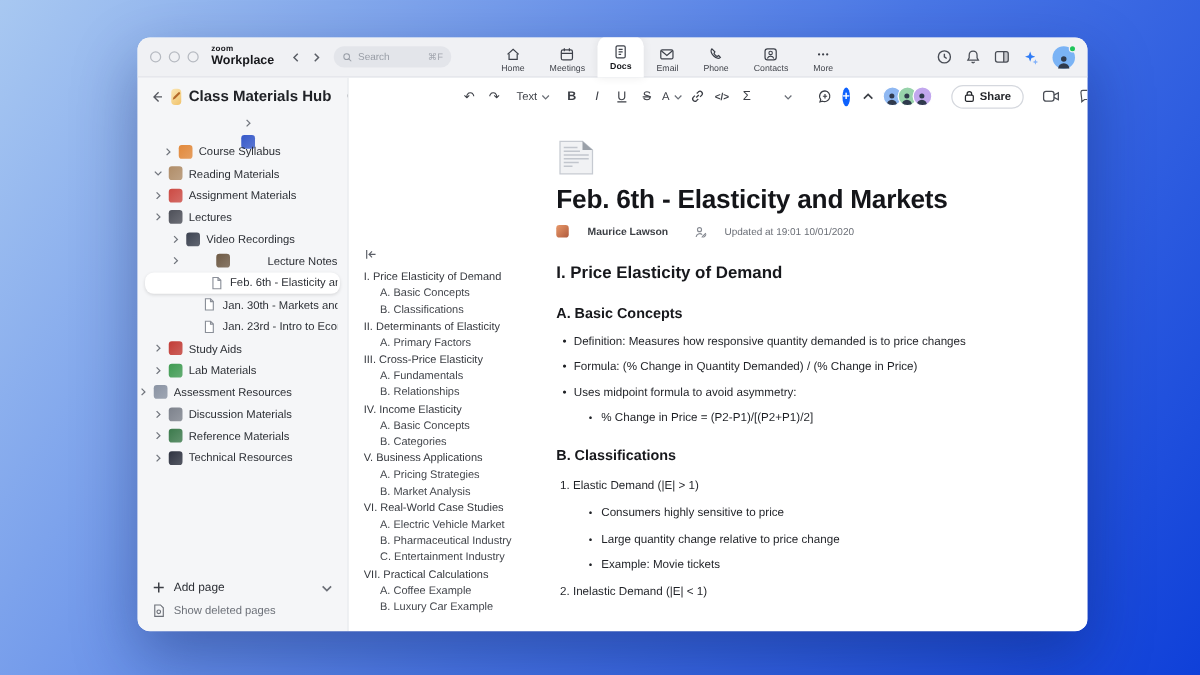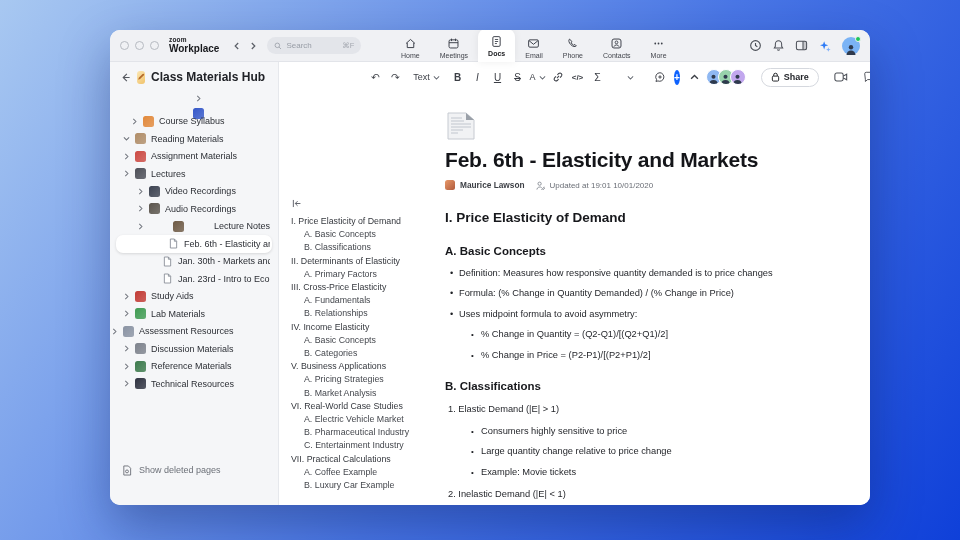--- a/index.html
+++ b/index.html
@@ -78,21 +78,21 @@
   .tb-icn { display:flex; color:#4a4e56; }
   
   .content-row { flex:1; display:flex; overflow:hidden; }
   .toc { flex:0 0 158px; padding:106px 4px 0 12px; overflow:hidden; }
   .toc-collapse { color:#5a5e66; margin-bottom:6px; display:flex; }
   .toc-item { font-size:8.8px; line-height:13.2px; color:#35383e; white-space:nowrap; }
   .toc-item.l1 { padding-left:13px; color:#44474d; }
   .doc { flex:1; padding:20px 40px 0 8px; overflow:hidden; }
   .doc-icon { margin-bottom:6px; }
   .doc-title { font-size:21px; font-weight:800; color:#141519; letter-spacing:-.2px; margin:8px 0 8px; }
-  .doc-meta { display:flex; align-items:center; gap:5px; font-size:8px; color:#6a6e76; margin-bottom:4px; }
+  .doc-meta { display:flex; align-items:center; gap:15px; font-size:8px; color:#6a6e76; margin-bottom:4px; }
   .doc-meta .authicn { width:10px; height:10px; border-radius:2.5px; background:linear-gradient(135deg,#e8996a,#b05a3c); }
   .doc-meta .aname { color:#3c3f45; font-weight:600; font-size:8.3px; }
   .doc-meta .micn { display:flex; color:#878b93; margin-left:6px; }
   .b-h1 { font-size:13.5px; font-weight:800; color:#17181c; margin:20px 0 2px; }
   .b-h2 { font-size:11.5px; font-weight:800; color:#17181c; margin:20px 0 2px; }
   .b-li { font-size:9.3px; color:#1f2126; margin:10.5px 0; padding-left:14px; position:relative; }
   .b-li::before { content:"•"; position:absolute; left:5px; }
   .b-li.lv1 { padding-left:36px; }
   .b-li.lv1::before { left:26px; font-size:8px; top:1px; }
   .b-num { font-size:9.3px; color:#1f2126; margin:12px 0; padding-left:3px; }
@@ -305,29 +305,20 @@
           </div>
           <div class="trow" style="padding-left: 26px;">
             <span class="chev">
               <svg width="7" height="7" viewBox="0 0 8 8">
                 <path d="M2.6 1l3 3-3 3" stroke="currentColor" stroke-width="1.2" fill="none"></path>
               </svg>
             </span>
             <span class="ticn" style="background:linear-gradient(135deg,#3c4250,#3c4250cc)"></span>
             <span class="plbl">Video Recordings</span>
           </div>
-          <div class="trow" style="padding-left: 26px;">
-            <span class="chev">
-              <svg width="7" height="7" viewBox="0 0 8 8">
-                <path d="M2.6 1l3 3-3 3" stroke="currentColor" stroke-width="1.2" fill="none"></path>
-              </svg>
-            </span>
-            <span class="ticn" style="background:linear-gradient(135deg,#5a544c,#5a544ccc)"></span>
-            <span class="plbl">Audio Recordings</span>
-          </div>
           <div class="trow" style="padding-left: 26px; justify-content: space-between;">
             <span class="chev">
               <svg width="7" height="7" viewBox="0 0 8 8">
                 <path d="M2.6 1l3 3-3 3" stroke="currentColor" stroke-width="1.2" fill="none"></path>
               </svg>
             </span>
             <span class="ticn" style="background:linear-gradient(135deg,#6e5a45,#6e5a45cc)"></span>
             <span class="plbl">Lecture Notes</span>
           </div>
           <div class="trow sel" style="padding-left: 40px;">
@@ -409,20 +400,30 @@
             <span class="chev">
               <svg width="7" height="7" viewBox="0 0 8 8">
                 <path d="M2.6 1l3 3-3 3" stroke="currentColor" stroke-width="1.2" fill="none"></path>
               </svg>
             </span>
             <span class="ticn" style="background:linear-gradient(135deg,#2e3240,#2e3240cc)"></span>
             <span class="plbl">Technical Resources</span>
           </div>
         </div>
       <div class="sb-footer">
+        <div class="sb-frow">
+          <svg width="10" height="10" viewBox="0 0 10 10">
+              <path d="M5 1v8M1 5h8" stroke="#3c3f45" stroke-width="1.2"></path>
+            </svg>
+          <span>Add page</span>
+          <span class="spacer"></span>
+          <svg width="9" height="9" viewBox="0 0 8 8">
+              <path d="M1 2.8l3 3 3-3" stroke="#6b6f77" stroke-width="1.2" fill="none"></path>
+            </svg>
+        </div>
         <div class="sb-frow dim">
           <svg width="10" height="11" viewBox="0 0 11 12">
               <path d="M2 1h5l2.5 2.5V11H2z" stroke="#6c7078" fill="none" stroke-width="1"></path>
               <circle cx="5.5" cy="7" r="1.6" stroke="#6c7078" fill="none" stroke-width="1"></circle>
             </svg>
           <span>Show deleted pages</span>
         </div>
       </div>
     </aside>
 
@@ -575,21 +576,20 @@
                 </svg>
             </span>
             <span>Updated at 19:01 10/01/2020</span>
           </div>
           <div id="blocks">
               <div class="b-h1">I. Price Elasticity of Demand</div>
               <div class="b-h2">A. Basic Concepts</div>
               <div class="b-li">Definition: Measures how responsive quantity demanded is to price changes</div>
               <div class="b-li">Formula: (% Change in Quantity Demanded) / (% Change in Price)</div>
               <div class="b-li">Uses midpoint formula to avoid asymmetry:</div>
-              <div class="b-li lv1">% Change in Quantity = (Q2-Q1)/[(Q2+Q1)/2]</div>
               <div class="b-li lv1">% Change in Price = (P2-P1)/[(P2+P1)/2]</div>
               <div class="b-h2">B. Classifications</div>
               <div class="b-num">1. Elastic Demand (|E| &gt; 1)</div>
               <div class="b-li lv1">Consumers highly sensitive to price</div>
               <div class="b-li lv1">Large quantity change relative to price change</div>
               <div class="b-li lv1">Example: Movie tickets</div>
               <div class="b-num">2. Inelastic Demand (|E| &lt; 1)</div>
             </div>
         </article>
       </div>

